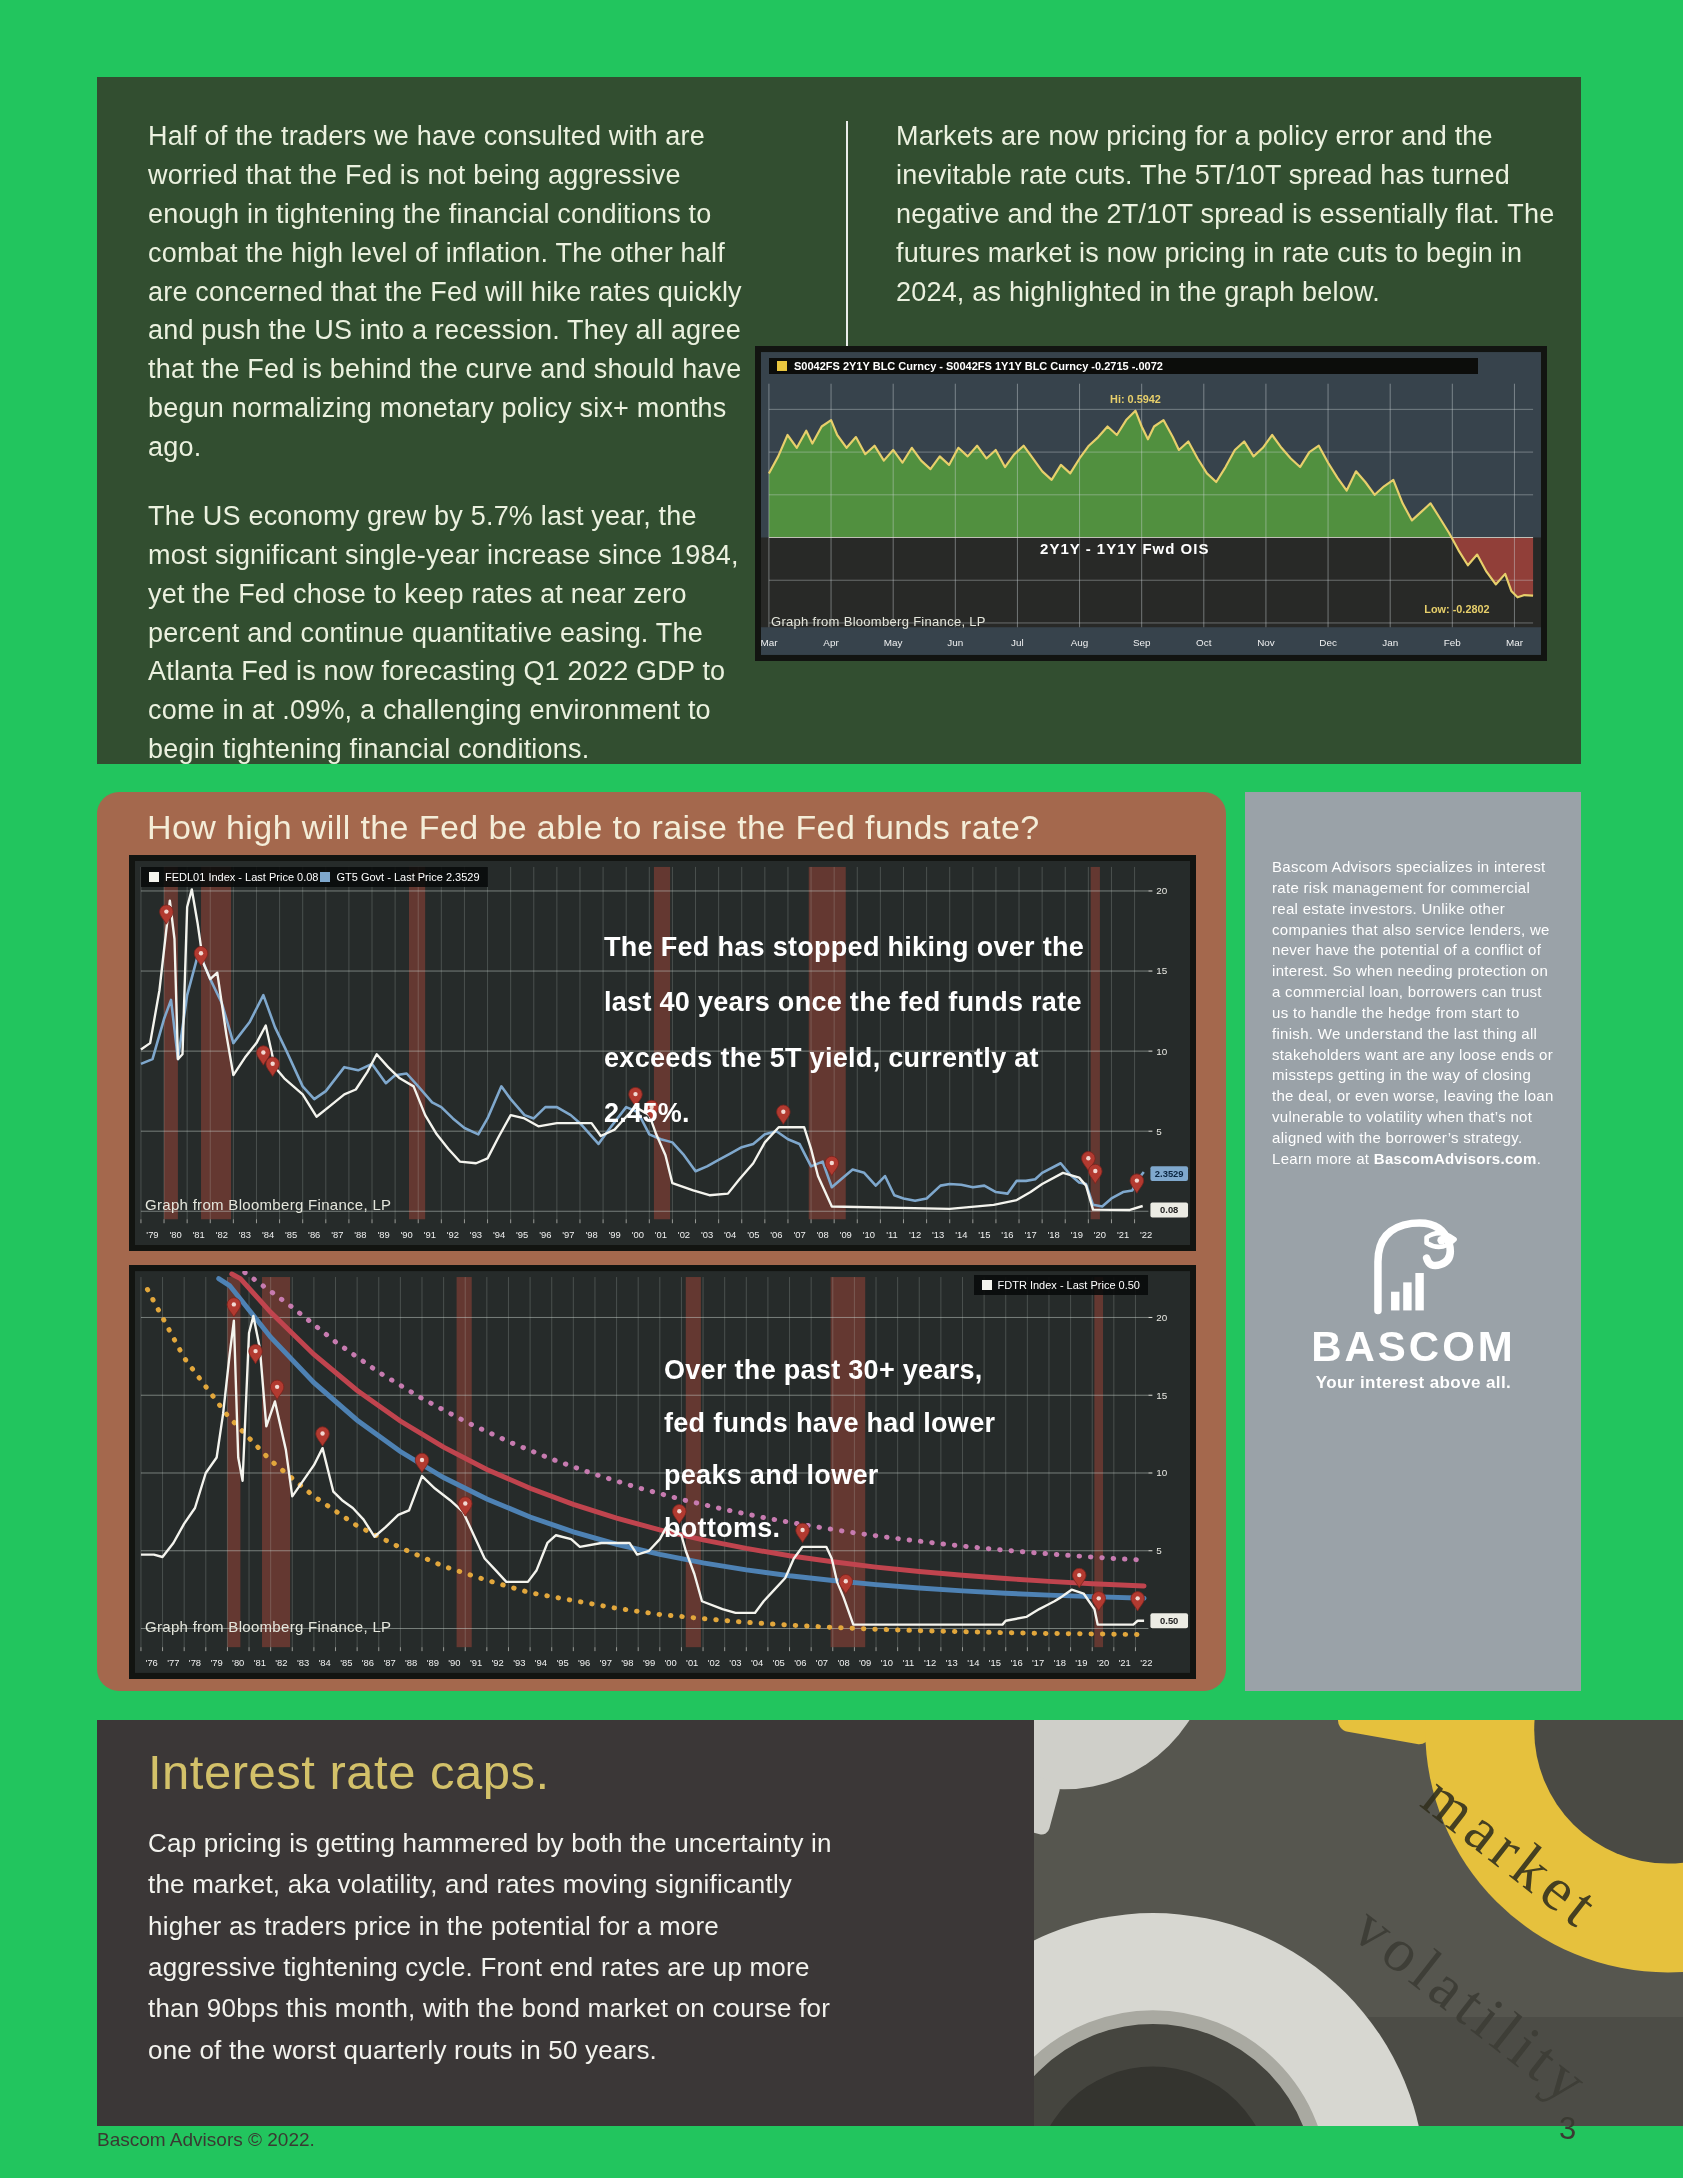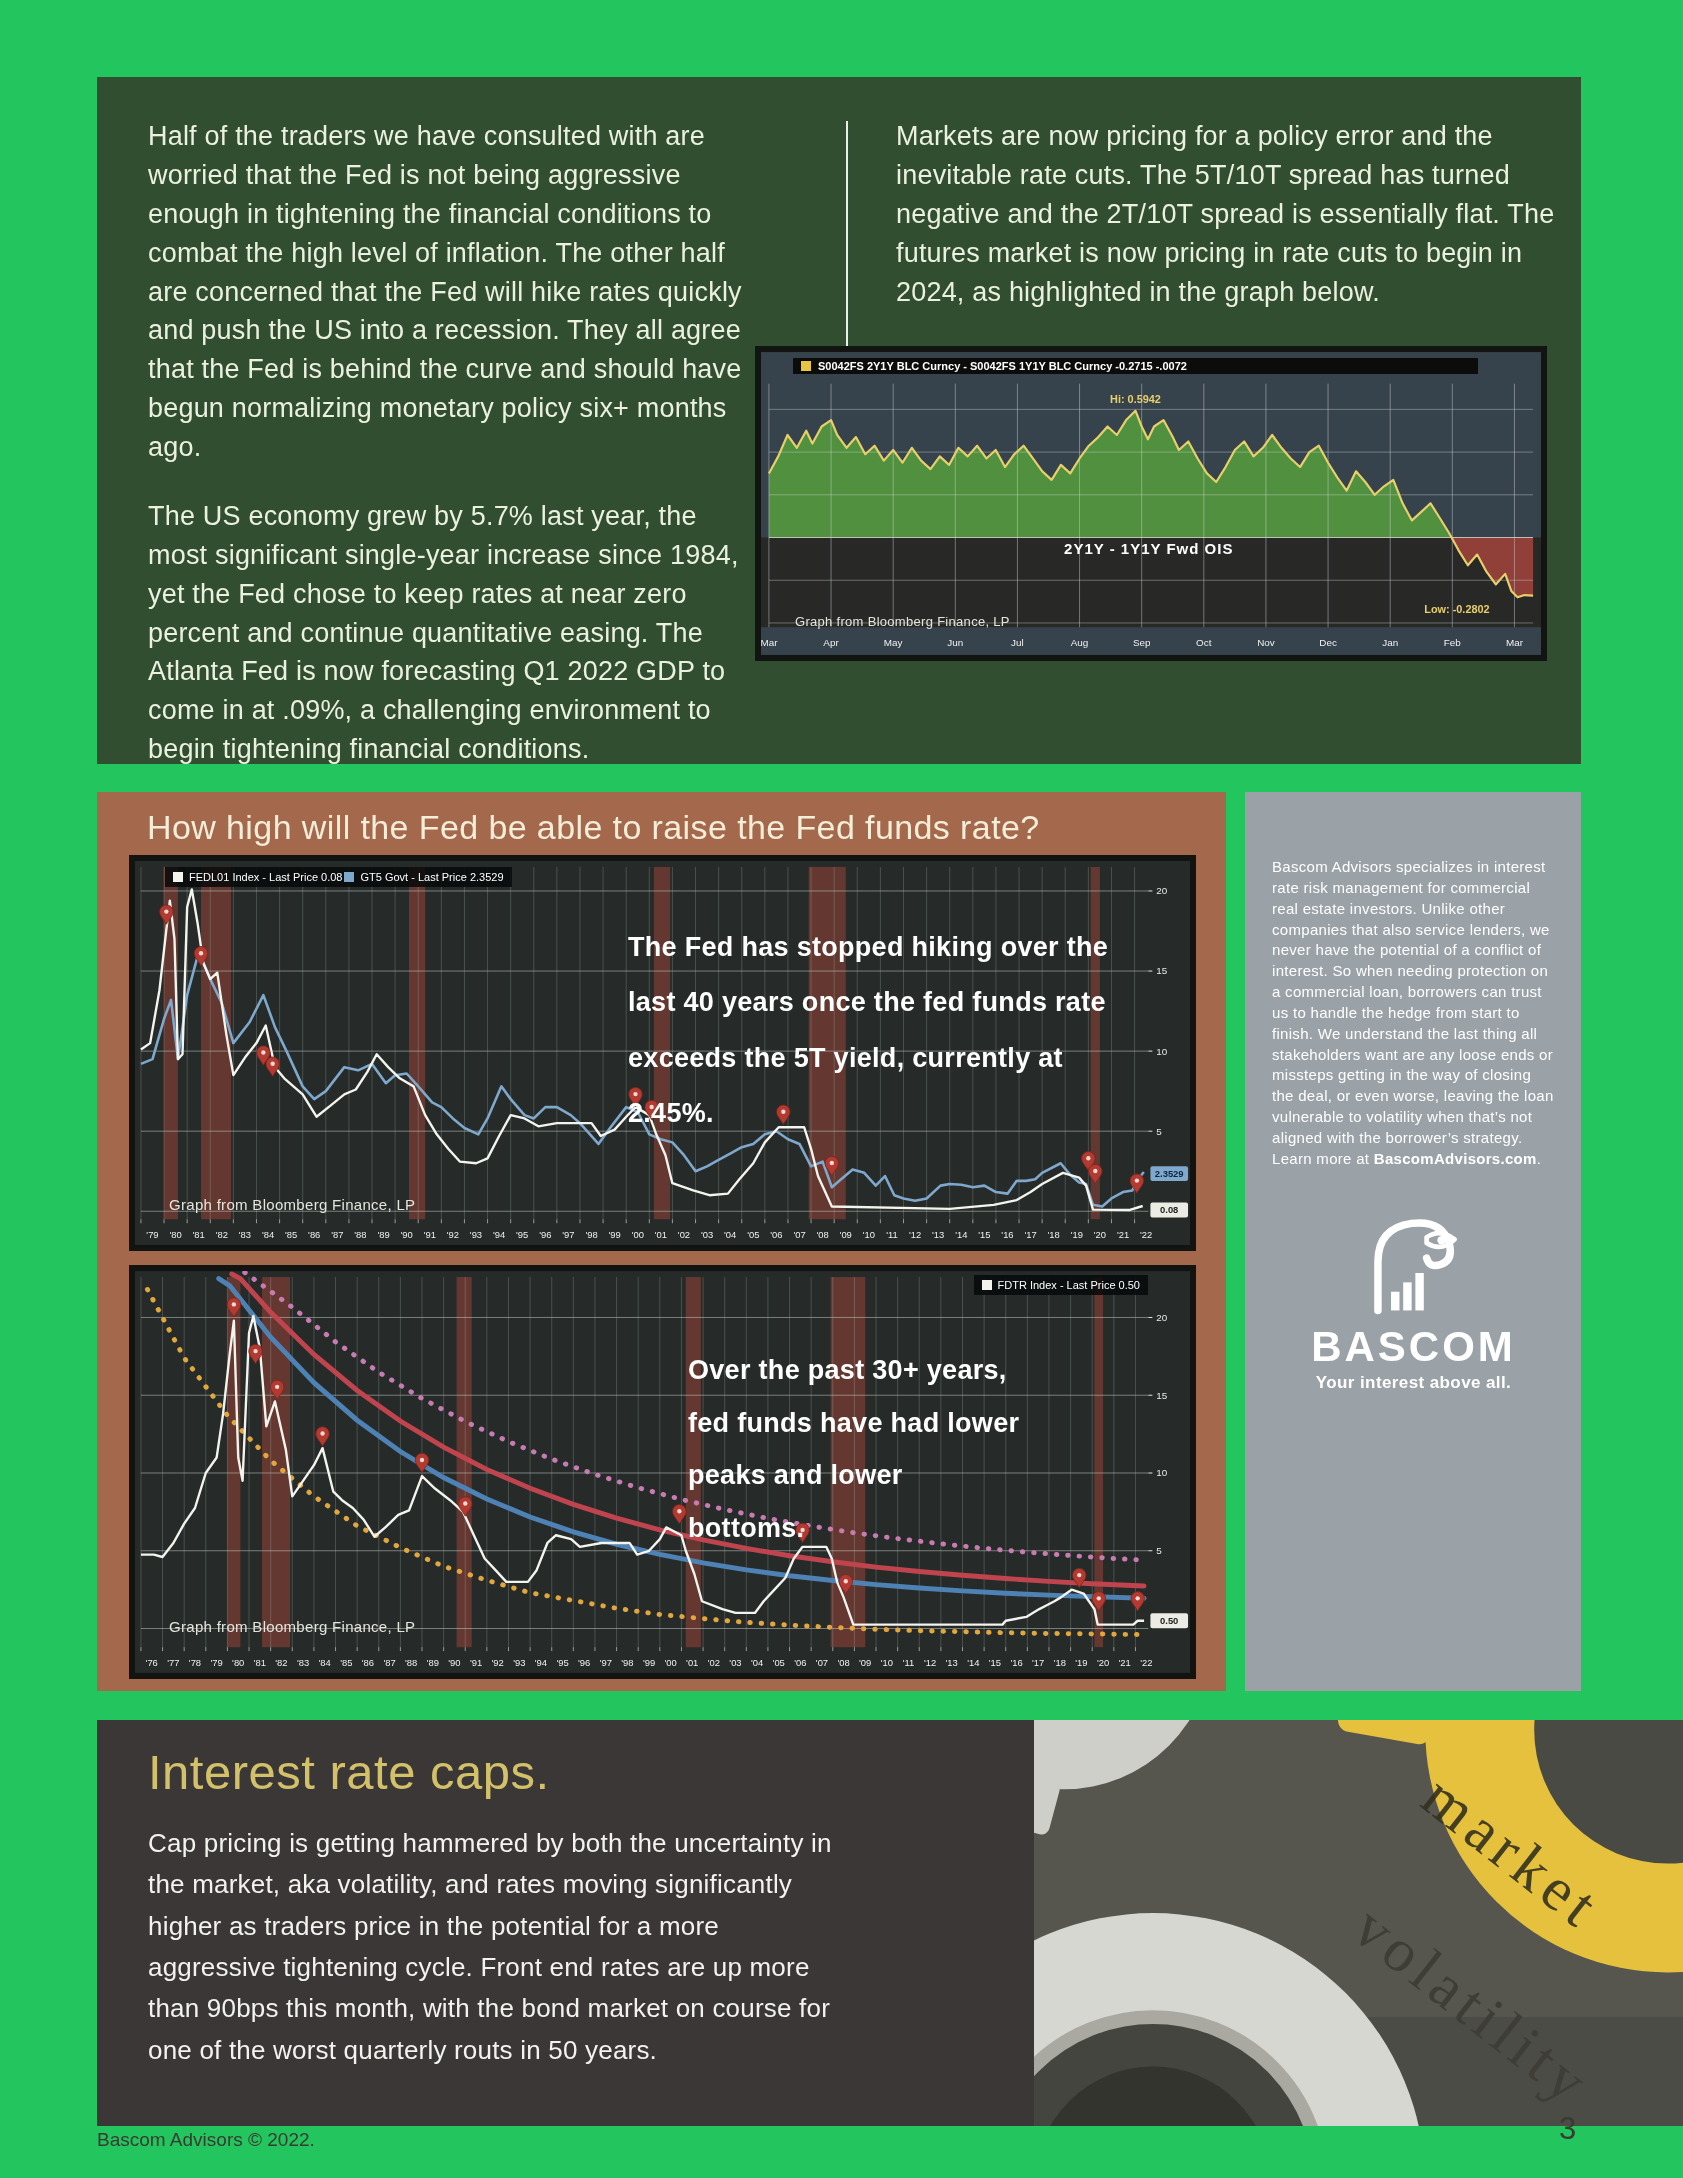--- a/index.html
+++ b/index.html
@@ -9,31 +9,31 @@
   .top-section{position:absolute;left:97px;top:77px;width:1484px;height:687px;background:#324e30;}
   .top-col{position:absolute;color:#ebf1df;font-weight:300;font-size:27px;line-height:1.44;letter-spacing:0.2px;}
   .top-col p{margin:0 0 30px 0;}
   .col-left{left:51px;top:40px;width:612px;}
   .col-right{left:799px;top:40px;width:669px;}
   .col-divider{position:absolute;left:749px;top:44px;width:2px;height:293px;background:rgba(255,255,255,.9);}
 
   
   .chart-wrap{position:absolute;background:#121411;padding:6px;box-sizing:border-box;}
   .chart-wrap svg{display:block;}
-  .chart-overlay{position:absolute;z-index:3;pointer-events:none;margin-left:24px;}
+  .chart-overlay{position:absolute;z-index:3;pointer-events:none;}
   .legend-bar{display:flex;align-items:center;gap:7px;background:#0c0d0b;color:#fff;font-size:11px;padding:2px 8px;white-space:nowrap;}
   .legend-col{display:flex;flex-direction:row;gap:2px;background:rgba(8,10,10,.88);color:#fff;font-size:11px;padding:4px 8px;}
   .legend-row{display:flex;align-items:center;gap:6px;white-space:nowrap;}
   .swatch{width:10px;height:10px;display:inline-block;flex:0 0 auto;}
   .src-label{color:#e4e6dc;font-weight:300;font-size:15px;letter-spacing:0.3px;}
   .annotation{color:#ffffff;font-weight:700;letter-spacing:0.3px;}
   .center-label{color:#ffffff;font-weight:700;font-size:15px;letter-spacing:1px;}
 
   
-  .mid-section{position:absolute;left:97px;top:792px;width:1129px;height:899px;background:#a4684d;}
+  .mid-section{position:absolute;left:97px;top:792px;width:1129px;height:899px;background:#a4684d;border-radius:22px;}
   .mid-title{position:absolute;left:50px;top:16px;color:#f4edd8;font-weight:300;font-size:34px;letter-spacing:0.4px;}
 
   
   .sidebar{position:absolute;left:1245px;top:792px;width:336px;height:899px;background:#9aa2a8;box-sizing:border-box;padding:65px 26px 0 27px;color:#fff;}
   .sidebar-body{font-size:15px;line-height:1.39;font-weight:300;letter-spacing:0.3px;}
   .sidebar-link{font-weight:700;}
   .logo-block{margin-top:30px;text-align:center;}
   .logo-brand{font-size:42px;font-weight:700;letter-spacing:3px;margin-top:2px;}
   .logo-tagline{font-size:17px;font-weight:700;letter-spacing:0.4px;margin-top:2px;}
 

